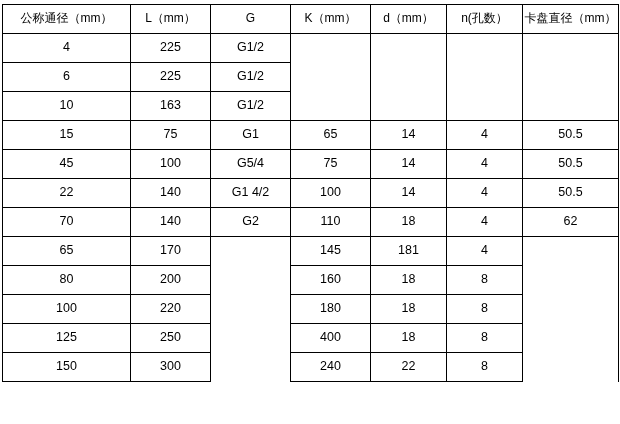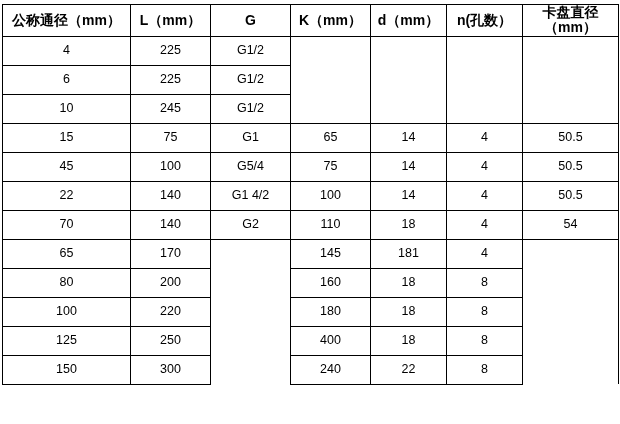--- a/index.html
+++ b/index.html
@@ -32,22 +32,21 @@
     border: 1px solid #000000;
     height: 28px;
     text-align: center;
     vertical-align: middle;
     font-weight: normal;
     font-size: 12.5px;
     padding: 0;
     line-height: 1.1;
   }
   #spec-table th {
-    font-size: 14px;
-    font-weight: bold;
+    font-size: 12px;
   }
   #spec-table td.blank {
     border-left: 1px solid #000000;
     border-right: 1px solid #000000;
     border-top: none;
     border-bottom: none;
   }
 </style>
 </head>
 <body>
@@ -87,21 +86,21 @@
         <td>6</td>
         <td>225</td>
         <td>G1/2</td>
         <td class="blank"></td>
         <td class="blank"></td>
         <td class="blank"></td>
         <td class="blank"></td>
       </tr>
       <tr>
         <td>10</td>
-        <td>245</td>
+        <td>163</td>
         <td>G1/2</td>
         <td class="blank"></td>
         <td class="blank"></td>
         <td class="blank"></td>
         <td class="blank"></td>
       </tr>
       <tr>
         <td>15</td>
         <td>75</td>
         <td>G1</td>
@@ -128,21 +127,21 @@
         <td>4</td>
         <td>50.5</td>
       </tr>
       <tr>
         <td>70</td>
         <td>140</td>
         <td>G2</td>
         <td>110</td>
         <td>18</td>
         <td>4</td>
-        <td>54</td>
+        <td>62</td>
       </tr>
       <tr>
         <td>65</td>
         <td>170</td>
         <td class="blank"></td>
         <td>145</td>
         <td>181</td>
         <td>4</td>
         <td class="blank"></td>
       </tr>

